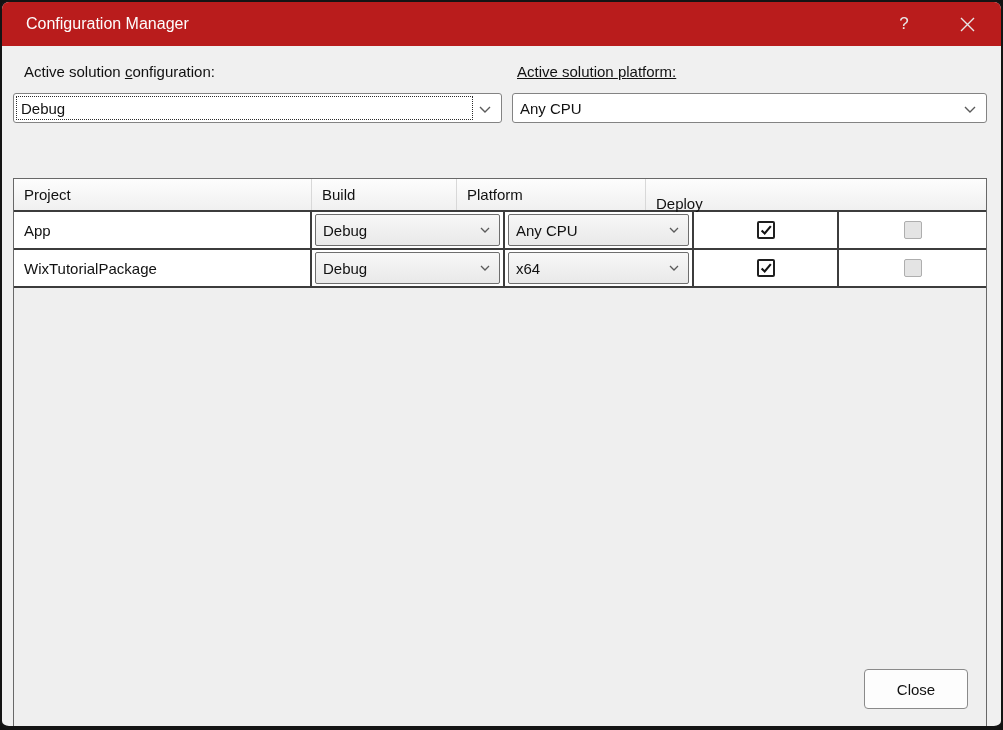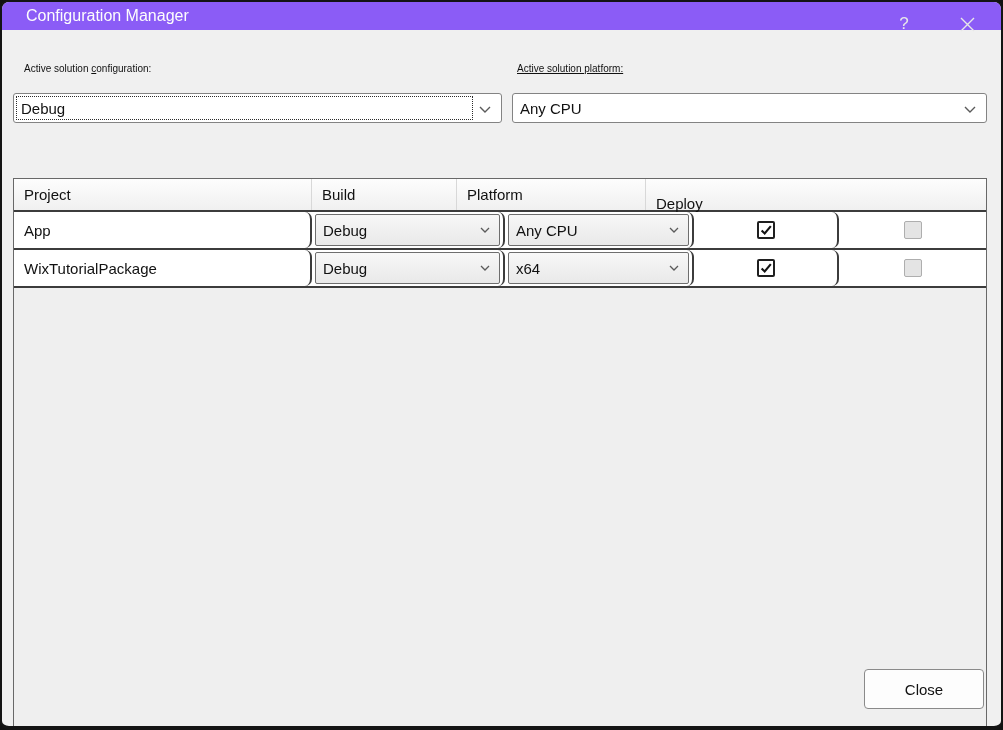--- a/index.html
+++ b/index.html
@@ -3,32 +3,32 @@
 <meta charset="utf-8">
 <style>
   html,body{margin:0;padding:0;background:#111;font-family:"Liberation Sans","DejaVu Sans",sans-serif;}
   .window{
     position:relative;width:1003px;height:730px;box-sizing:border-box;
     background:#f0f0f0;border:2px solid #141414;border-bottom-width:4px;
     border-radius:9px;overflow:hidden;
   }
   
   .titlebar{
-    position:absolute;left:0;top:0;right:0;height:28px;background:#8b5cf6;
+    position:absolute;left:0;top:0;right:0;height:44px;background:#b91c1c;
     display:flex;align-items:center;padding-left:24px;box-sizing:border-box;
     color:#fdfdfd;font-size:16px;
   }
   .tb-btn{
     position:absolute;top:0;height:44px;display:flex;align-items:center;justify-content:center;
     color:#e8e8e8;cursor:default;
   }
   .tb-help{left:884px;width:36px;font-size:17px;}
   .tb-close{left:944px;width:42px;}
   
-  .field-label{position:absolute;top:61px;font-size:10px;color:#111;}
+  .field-label{position:absolute;top:61px;font-size:15px;color:#111;}
   .lbl-config{left:22px;}
   .lbl-platform{left:515px;text-decoration:underline;}
   .mnemonic{text-decoration:underline;}
   .lbl-contexts{position:absolute;left:12px;top:146px;font-size:15px;color:#111;}
   
   .combo{
     position:absolute;top:91px;height:30px;box-sizing:border-box;background:#fff;
     border:1px solid #838383;border-radius:3px;display:flex;align-items:center;
     padding-left:7px;font-size:15px;color:#111;
   }
@@ -39,41 +39,41 @@
   
   .grid{
     position:absolute;left:11px;top:176px;width:974px;height:595px;box-sizing:border-box;
     border:1px solid #686868;background:#efefef;overflow:hidden;
   }
   .grid-header{display:flex;height:33px;background:linear-gradient(#fdfdfd,#f0f0f0);border-bottom:2px solid #3c3c3c;box-sizing:border-box;}
   .hcell{display:flex;align-items:center;padding-left:10px;font-size:15px;color:#111;border-right:1px solid #d8d8d8;box-sizing:border-box;}
   .hcell:last-child{border-right:none;margin-top:17px;}
   .c0{width:298px;}.c1{width:193px;}.c2{width:189px;}.c3{width:145px;}.c4{flex:1;}
   .grid-row{display:flex;height:38px;background:#fff;border-bottom:2px solid #3c3c3c;box-sizing:border-box;}
-  .cell{position:relative;box-sizing:border-box;border-right:2px solid #3c3c3c;display:flex;align-items:center;border-radius:7px;}
+  .cell{position:relative;box-sizing:border-box;border-right:2px solid #3c3c3c;display:flex;align-items:center;}
   .cell:last-child{border-right:none;}
   .cell-project{padding-left:10px;font-size:15px;color:#111;}
   .cell-combo{
     position:absolute;left:3px;right:3px;top:2px;bottom:2px;
     background:linear-gradient(#f7f7f7,#e9e9e9);border:1px solid #6e6e6e;border-radius:2px;
     display:flex;align-items:center;padding-left:7px;font-size:15px;color:#111;box-sizing:border-box;
   }
   .cell-combo .chev{position:absolute;right:9px;top:12px;}
   .cell-check{justify-content:center;}
   
   .checkbox{
     width:18px;height:18px;box-sizing:border-box;background:#fff;border:2px solid #1f1f1f;
     border-radius:2px;display:flex;align-items:center;justify-content:center;
   }
   .checkbox .check{display:none;}
   .checkbox.checked .check{display:block;}
   .checkbox.disabled{background:#e4e4e4;border:1px solid #aeaeae;}
   
   .close-btn{
-    position:absolute;left:862px;top:667px;width:120px;height:40px;box-sizing:border-box;
+    position:absolute;left:862px;top:667px;width:104px;height:40px;box-sizing:border-box;
     background:#fdfdfd;border:1px solid #8a8a8a;border-radius:4px;
     display:flex;align-items:center;justify-content:center;font-size:15px;color:#111;cursor:default;
   }
 </style>
 </head>
 <body>
 
 <div class="window">
 
   <div class="titlebar">

